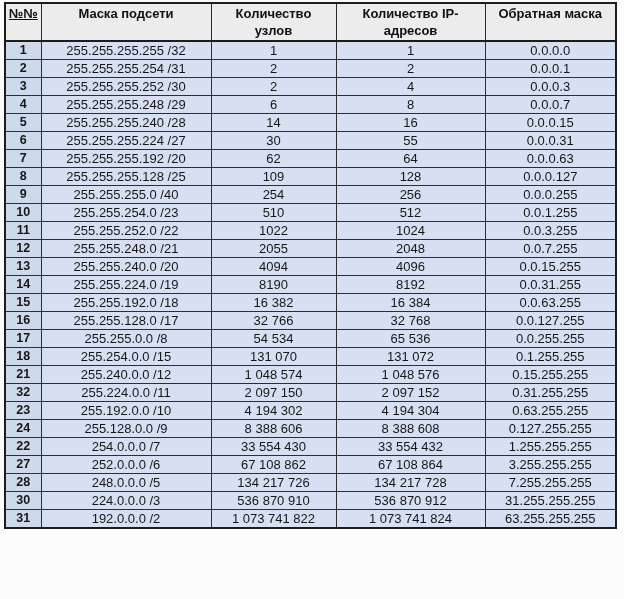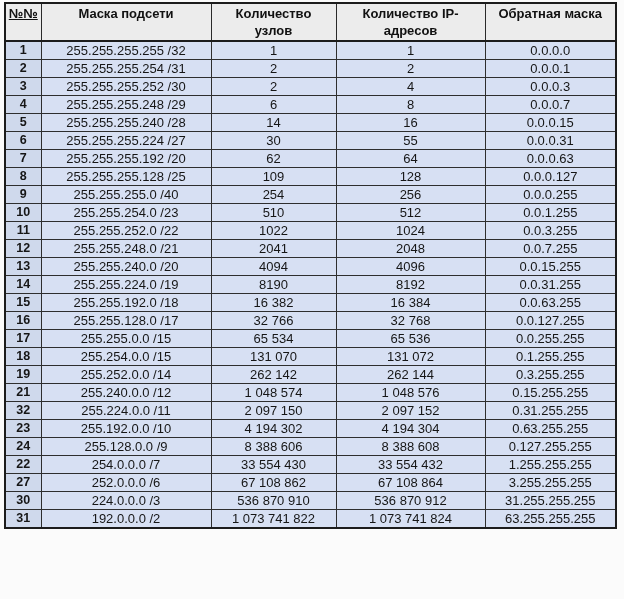--- a/index.html
+++ b/index.html
@@ -156,21 +156,21 @@
         <tr>
           <td class="num-col">11</td>
           <td>255.255.252.0 /22</td>
           <td>1022</td>
           <td>1024</td>
           <td>0.0.3.255</td>
         </tr>
         <tr>
           <td class="num-col">12</td>
           <td>255.255.248.0 /21</td>
-          <td>2041</td>
+          <td>2055</td>
           <td>2048</td>
           <td>0.0.7.255</td>
         </tr>
         <tr>
           <td class="num-col">13</td>
           <td>255.255.240.0 /20</td>
           <td>4094</td>
           <td>4096</td>
           <td>0.0.15.255</td>
         </tr>
@@ -190,40 +190,33 @@
         </tr>
         <tr>
           <td class="num-col">16</td>
           <td>255.255.128.0 /17</td>
           <td>32 766</td>
           <td>32 768</td>
           <td>0.0.127.255</td>
         </tr>
         <tr>
           <td class="num-col">17</td>
-          <td>255.255.0.0 /15</td>
-          <td>65 534</td>
+          <td>255.255.0.0 /8</td>
+          <td>54 534</td>
           <td>65 536</td>
           <td>0.0.255.255</td>
         </tr>
         <tr>
           <td class="num-col">18</td>
           <td>255.254.0.0 /15</td>
           <td>131 070</td>
           <td>131 072</td>
           <td>0.1.255.255</td>
         </tr>
         <tr>
-          <td class="num-col">19</td>
-          <td>255.252.0.0 /14</td>
-          <td>262 142</td>
-          <td>262 144</td>
-          <td>0.3.255.255</td>
-        </tr>
-        <tr>
           <td class="num-col">21</td>
           <td>255.240.0.0 /12</td>
           <td>1 048 574</td>
           <td>1 048 576</td>
           <td>0.15.255.255</td>
         </tr>
         <tr>
           <td class="num-col">32</td>
           <td>255.224.0.0 /11</td>
           <td>2 097 150</td>
@@ -252,20 +245,27 @@
           <td>1.255.255.255</td>
         </tr>
         <tr>
           <td class="num-col">27</td>
           <td>252.0.0.0 /6</td>
           <td>67 108 862</td>
           <td>67 108 864</td>
           <td>3.255.255.255</td>
         </tr>
         <tr>
+          <td class="num-col">28</td>
+          <td>248.0.0.0 /5</td>
+          <td>134 217 726</td>
+          <td>134 217 728</td>
+          <td>7.255.255.255</td>
+        </tr>
+        <tr>
           <td class="num-col">30</td>
           <td>224.0.0.0 /3</td>
           <td>536 870 910</td>
           <td>536 870 912</td>
           <td>31.255.255.255</td>
         </tr>
         <tr>
           <td class="num-col">31</td>
           <td>192.0.0.0 /2</td>
           <td>1 073 741 822</td>

